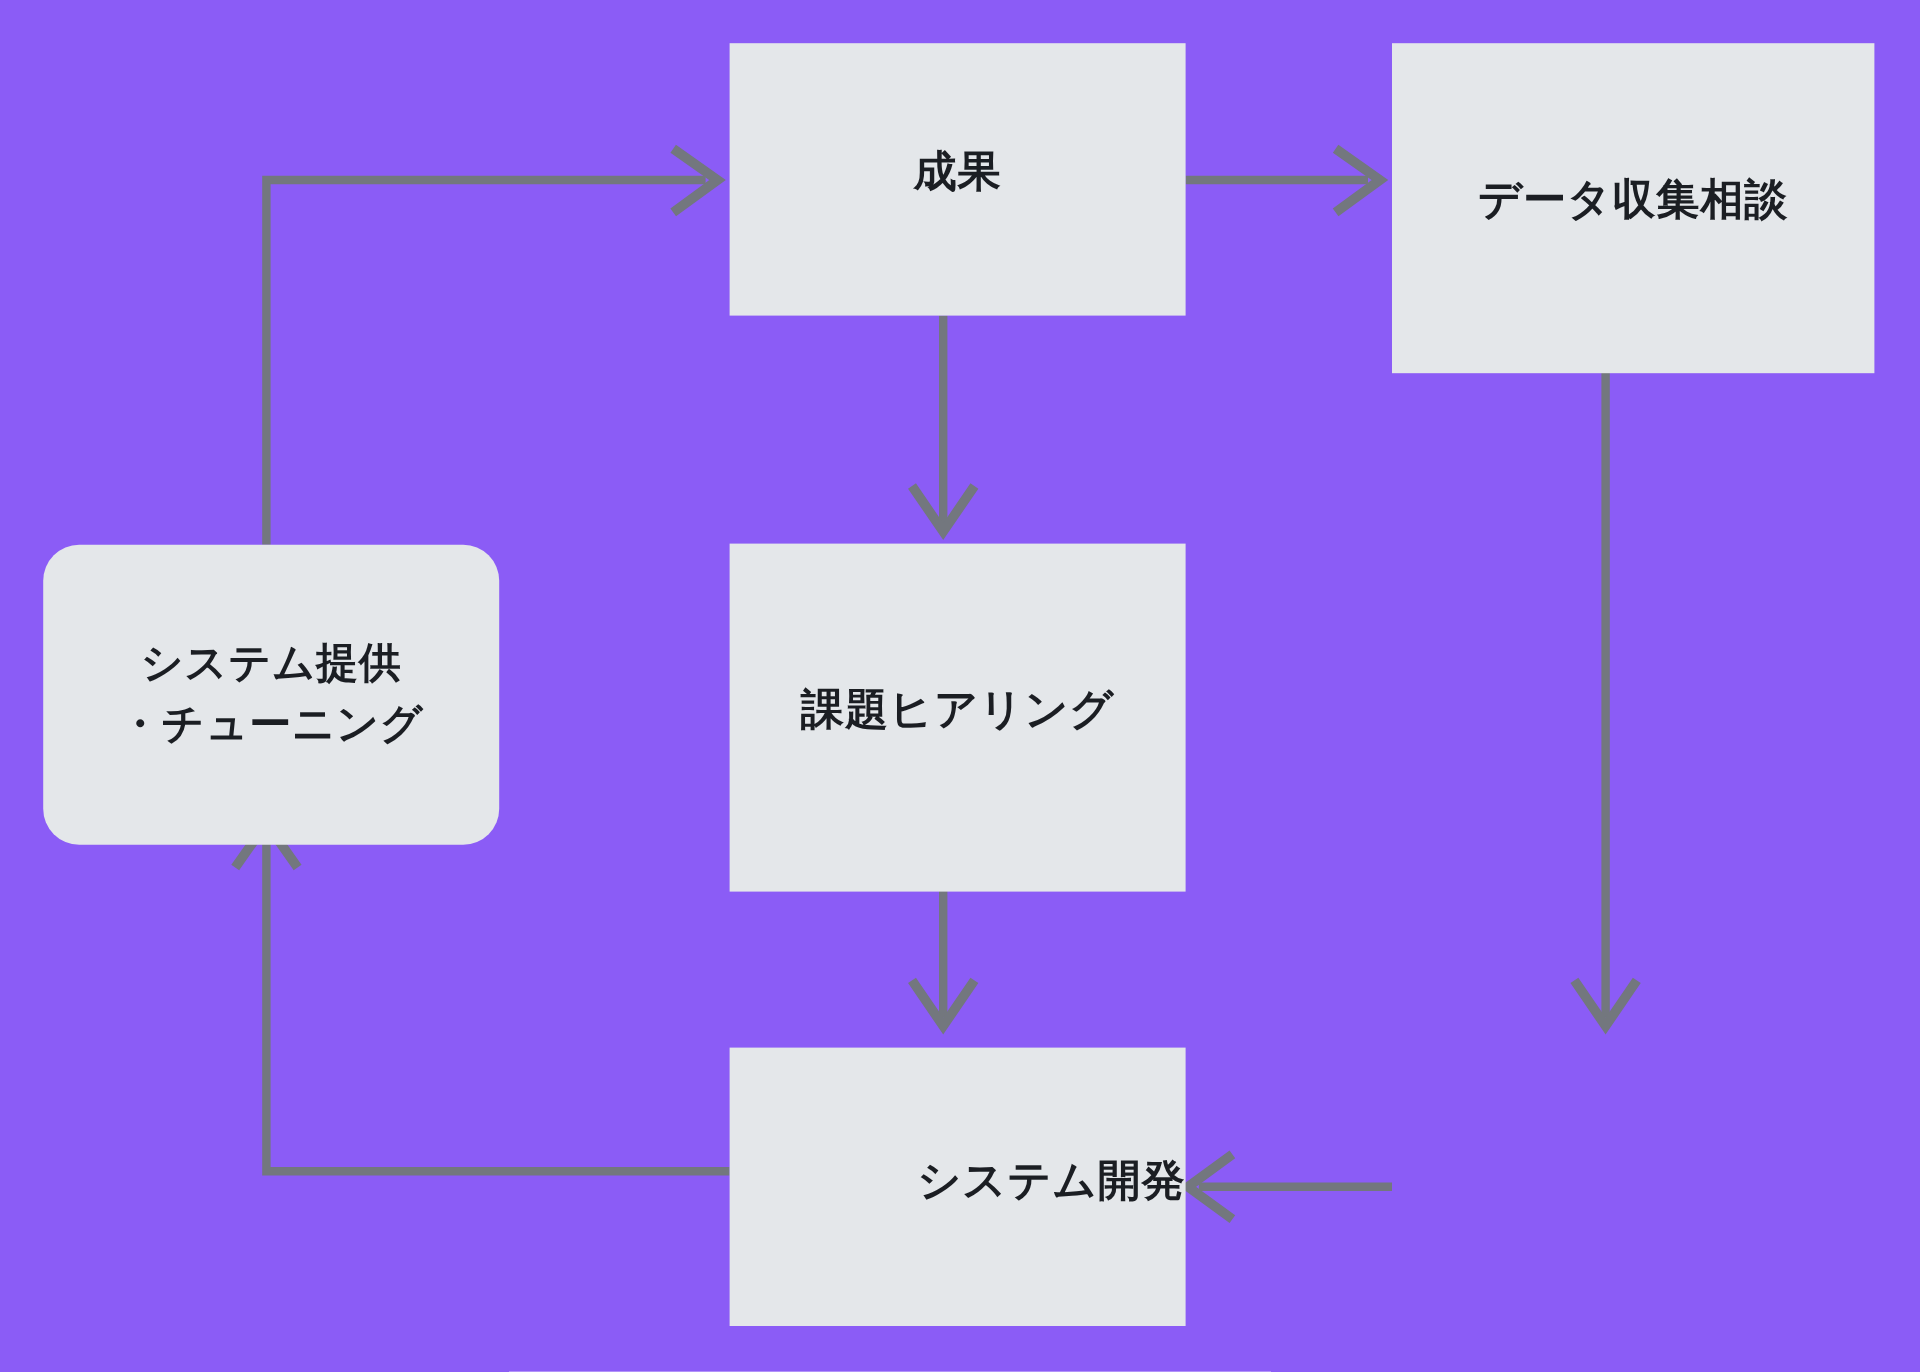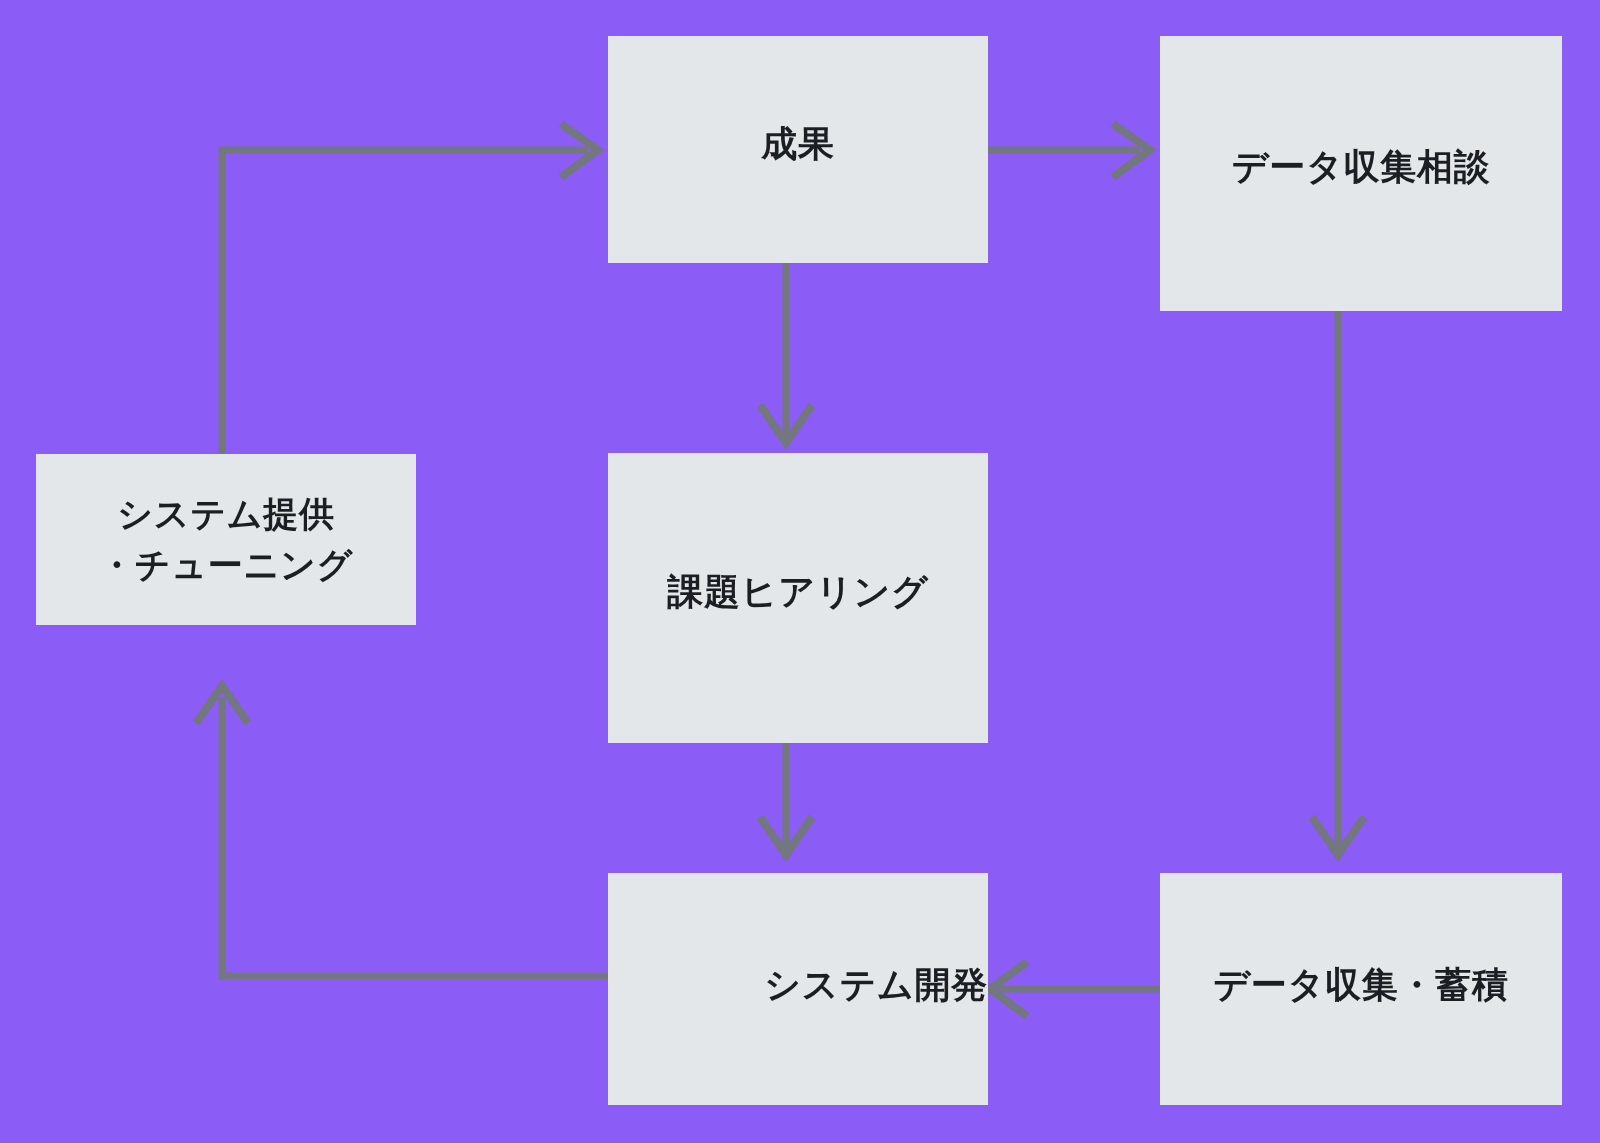--- a/index.html
+++ b/index.html
@@ -34,21 +34,21 @@
     box-sizing: border-box;
     z-index: 2;
   }
   .node .label {
     display: block;
     white-space: pre-line;
   }
   
   #node-seika      { left: 608px;  top: 36px;  width: 380px; height: 227px; }
   #node-soudan     { left: 1160px; top: 36px;  width: 402px; height: 275px; }
-  #node-teikyo     { left: 36px;   top: 454px; width: 380px; height: 171px; font-size: 35px; }
+  #node-teikyo     { left: 36px;   top: 454px; width: 380px; height: 250px; font-size: 35px; border-radius: 30px; }
   #node-hearing    { left: 608px;  top: 453px; width: 380px; height: 290px; }
   #node-kaihatsu   { left: 608px;  top: 873px; width: 380px; height: 232px; justify-content: flex-end; }
   #node-chikuseki  { left: 1160px; top: 873px; width: 402px; height: 232px; }
 
   
   #node-hearing .label { transform: translateY(-6px); }
   #node-seika .label   { transform: translateY(-5px); }
   #node-soudan .label  { transform: translateY(-6px); }
   #node-kaihatsu .label { transform: translateY(-4px); }
   #node-chikuseki .label { transform: translateY(-4px); }
@@ -121,17 +121,14 @@
   </div>
 
   <div class="node" id="node-hearing">
     <span class="label">課題ヒアリング</span>
   </div>
 
   <div class="node" id="node-kaihatsu">
     <span class="label">システム開発</span>
   </div>
 
-  <div class="node" id="node-chikuseki">
-    <span class="label">データ収集・蓄積</span>
-  </div>
 
 </div>
 
 </body></html>

